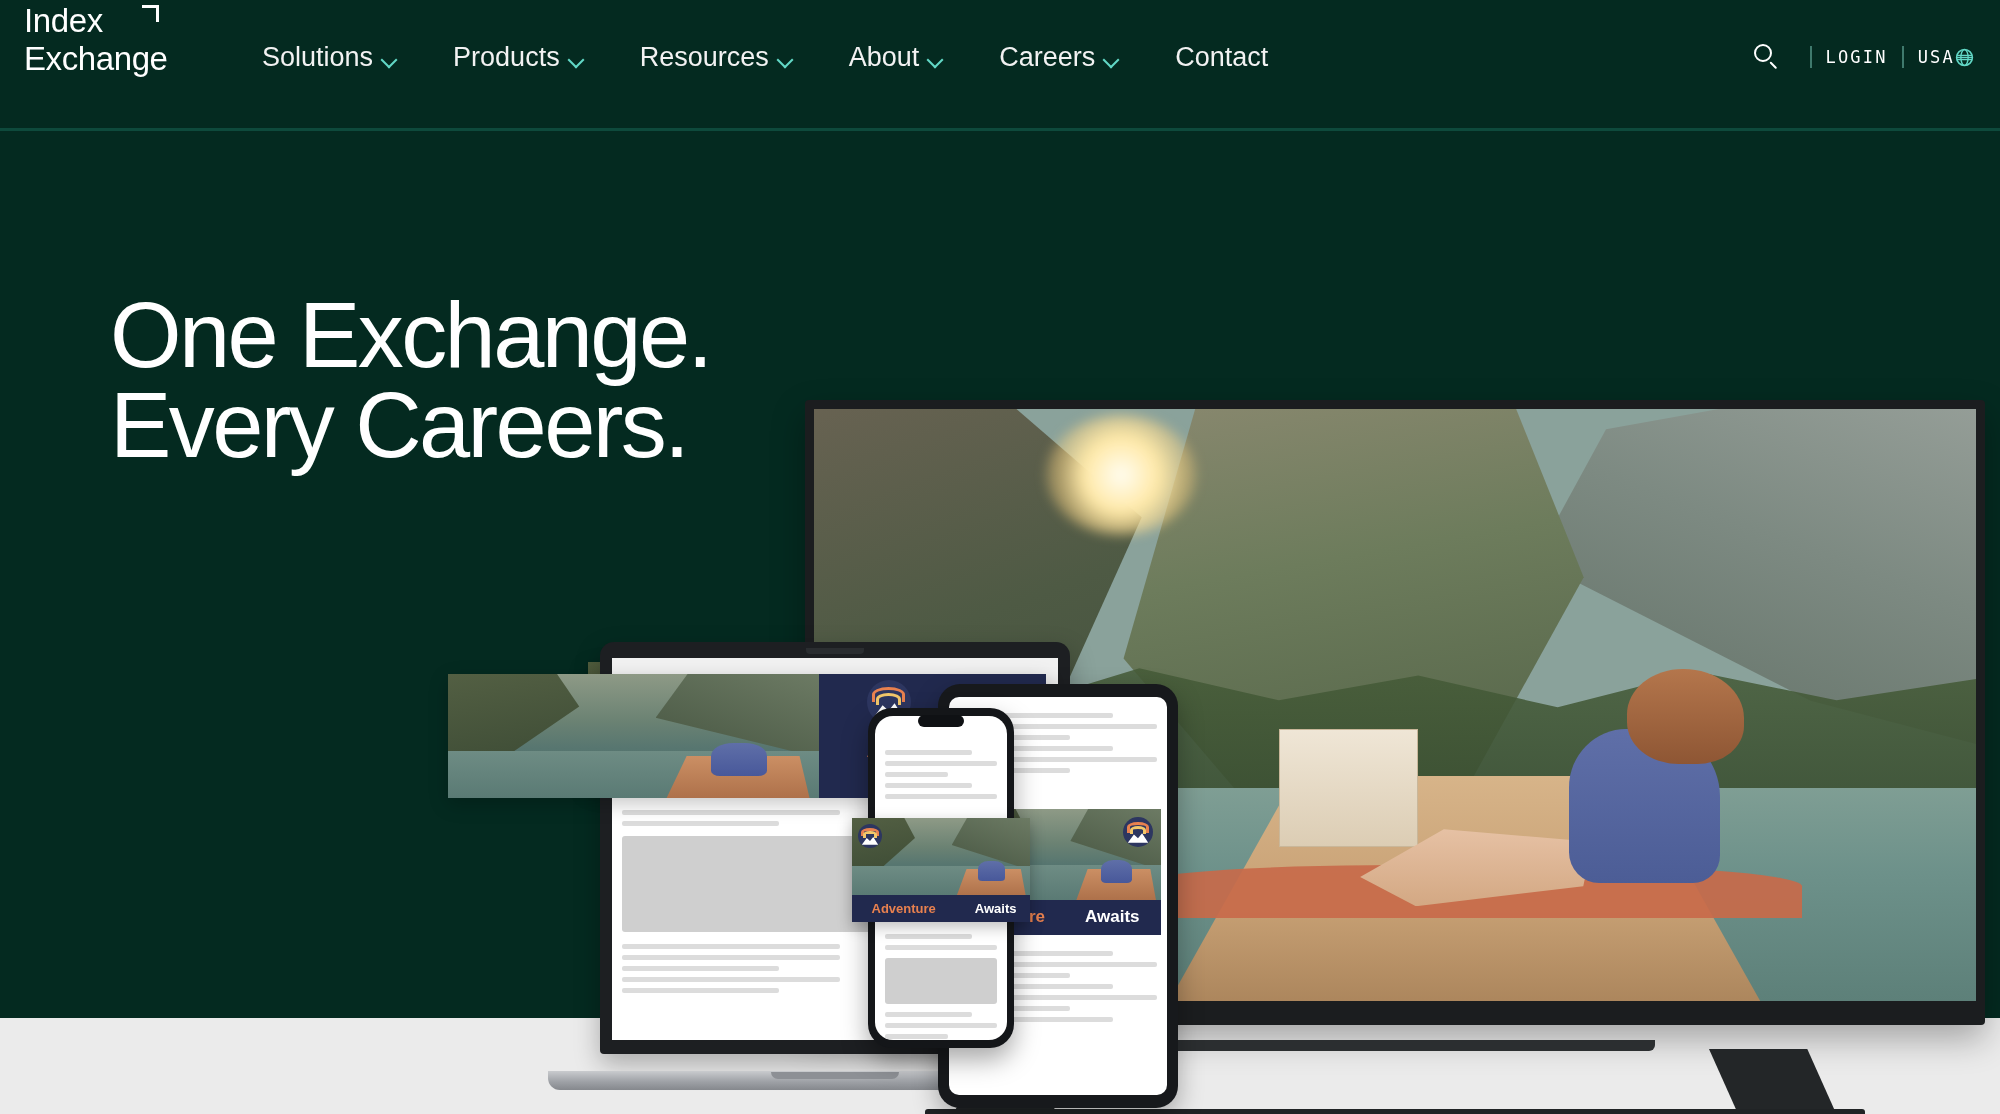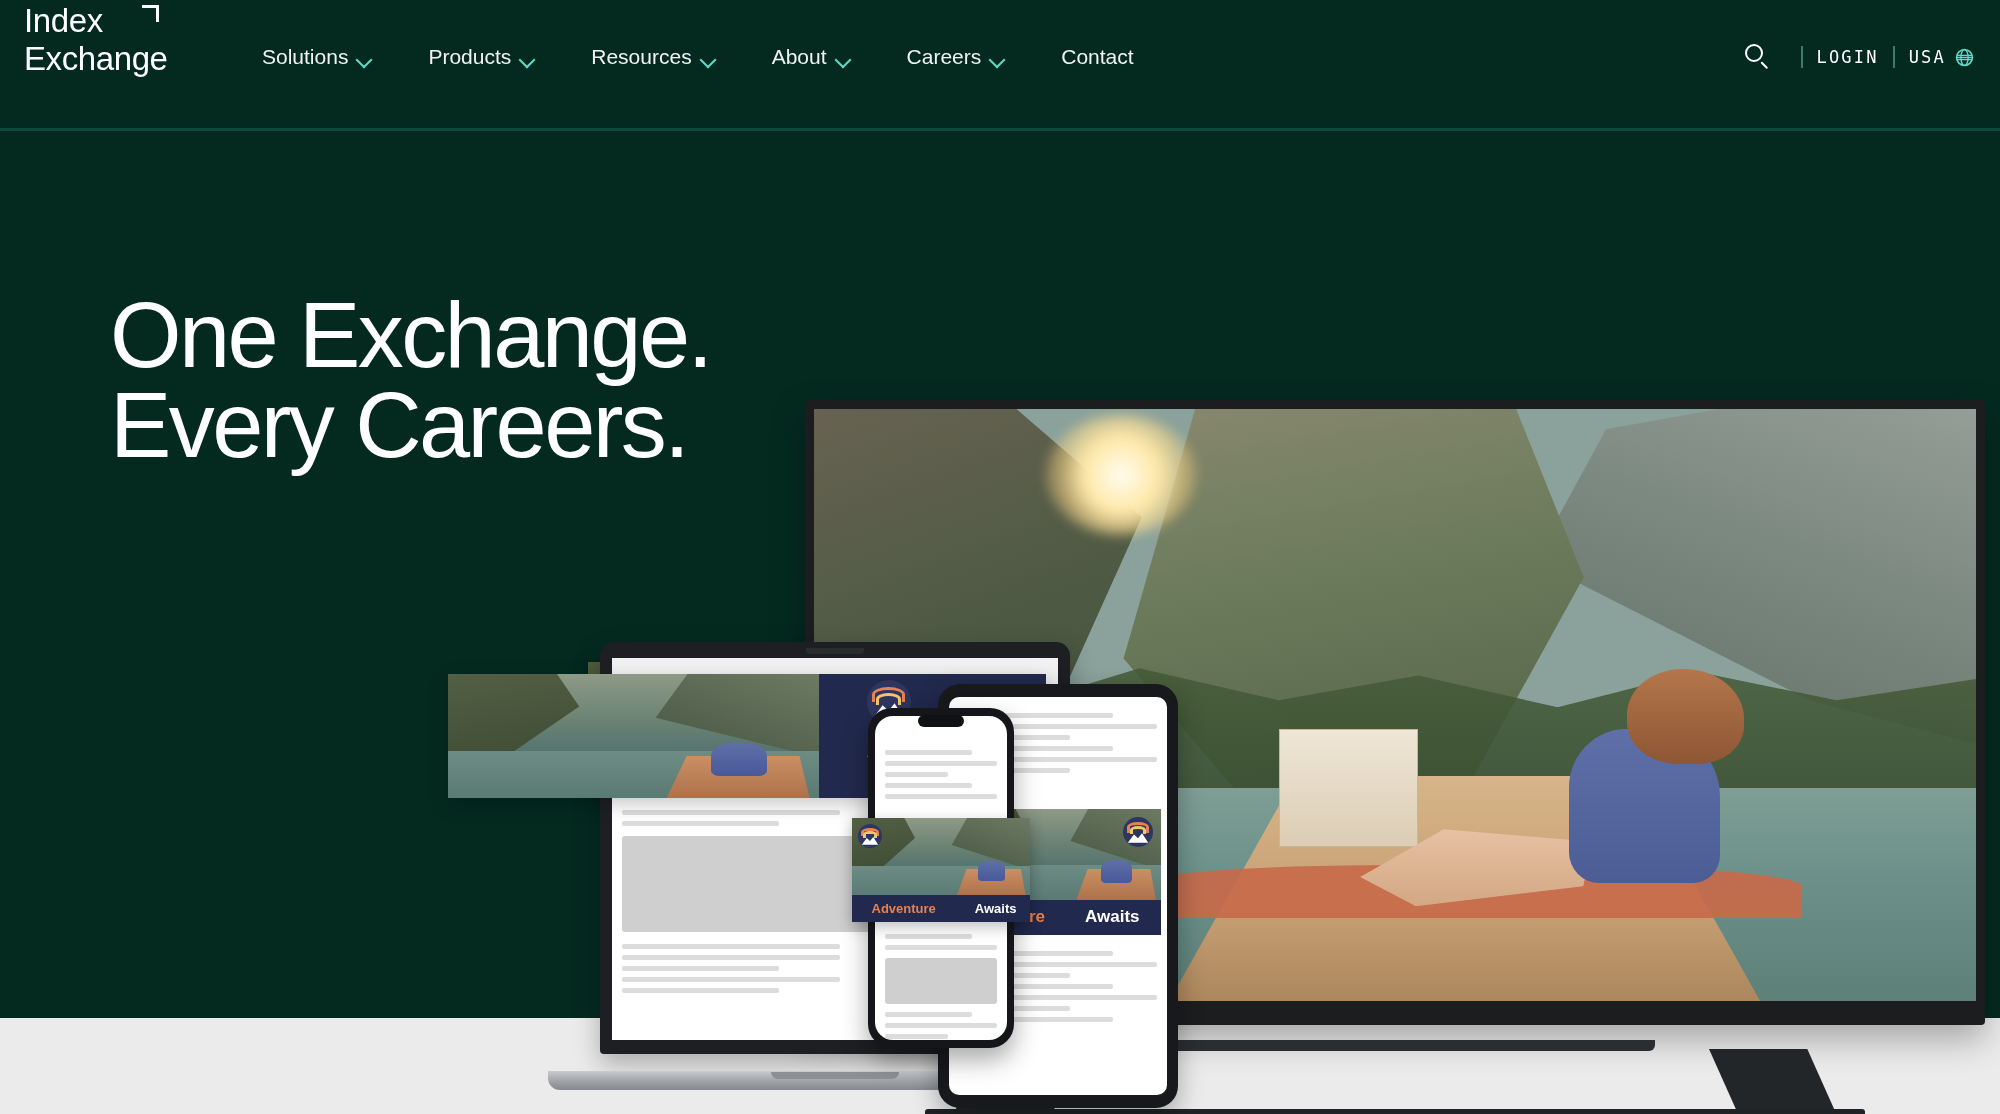--- a/index.html
+++ b/index.html
@@ -46,21 +46,21 @@
   .logo-mark{
     position:absolute;left:118px;top:3px;width:17px;height:17px;
     border-top:3px solid #fff;border-right:3px solid #fff;
   }
 
   .nav{
     position:absolute;left:262px;top:44px;display:flex;align-items:center;gap:0;
   }
   .nav-item{
     display:flex;align-items:center;gap:10px;
-    color:#f2f2f2;font-size:21px;line-height:26px;
+    color:#f2f2f2;font-size:27px;line-height:26px;
     padding:0 0;margin-right:55px;cursor:pointer;white-space:nowrap;
   }
   .nav-item:last-child{margin-right:0;}
   .chev{
     display:inline-block;width:15px;height:9px;position:relative;top:1px;
   }
   .chev::before{
     content:"";position:absolute;left:0;top:0;width:10px;height:10px;
     border-right:2.4px solid #62d8c6;border-bottom:2.4px solid #62d8c6;
     transform:rotate(45deg);
@@ -80,21 +80,21 @@
   .search-btn .stem{
     position:absolute;left:18px;top:19px;width:9px;height:2.3px;background:#fff;
     transform:rotate(45deg);transform-origin:left center;border-radius:2px;
   }
   .hdiv{width:2px;height:22px;background:#3f7a6d;margin:0 14px;}
   .login-link{
     color:#fff;font-size:17px;letter-spacing:2.2px;font-weight:400;
     text-decoration:none;cursor:pointer;font-family:"DejaVu Sans Mono","Liberation Mono",monospace;
   }
   .locale{
-    display:flex;align-items:center;gap:9px;cursor:pointer;
+    display:flex;align-items:center;cursor:pointer;
   }
   .locale-label{
     color:#fff;font-size:17px;letter-spacing:2.2px;
     font-family:"DejaVu Sans Mono","Liberation Mono",monospace;
   }
   .globe{width:19px;height:19px;display:block;}
 
   
   .hero-copy{position:absolute;left:110px;top:290px;width:900px;z-index:40;}
   .headline{

